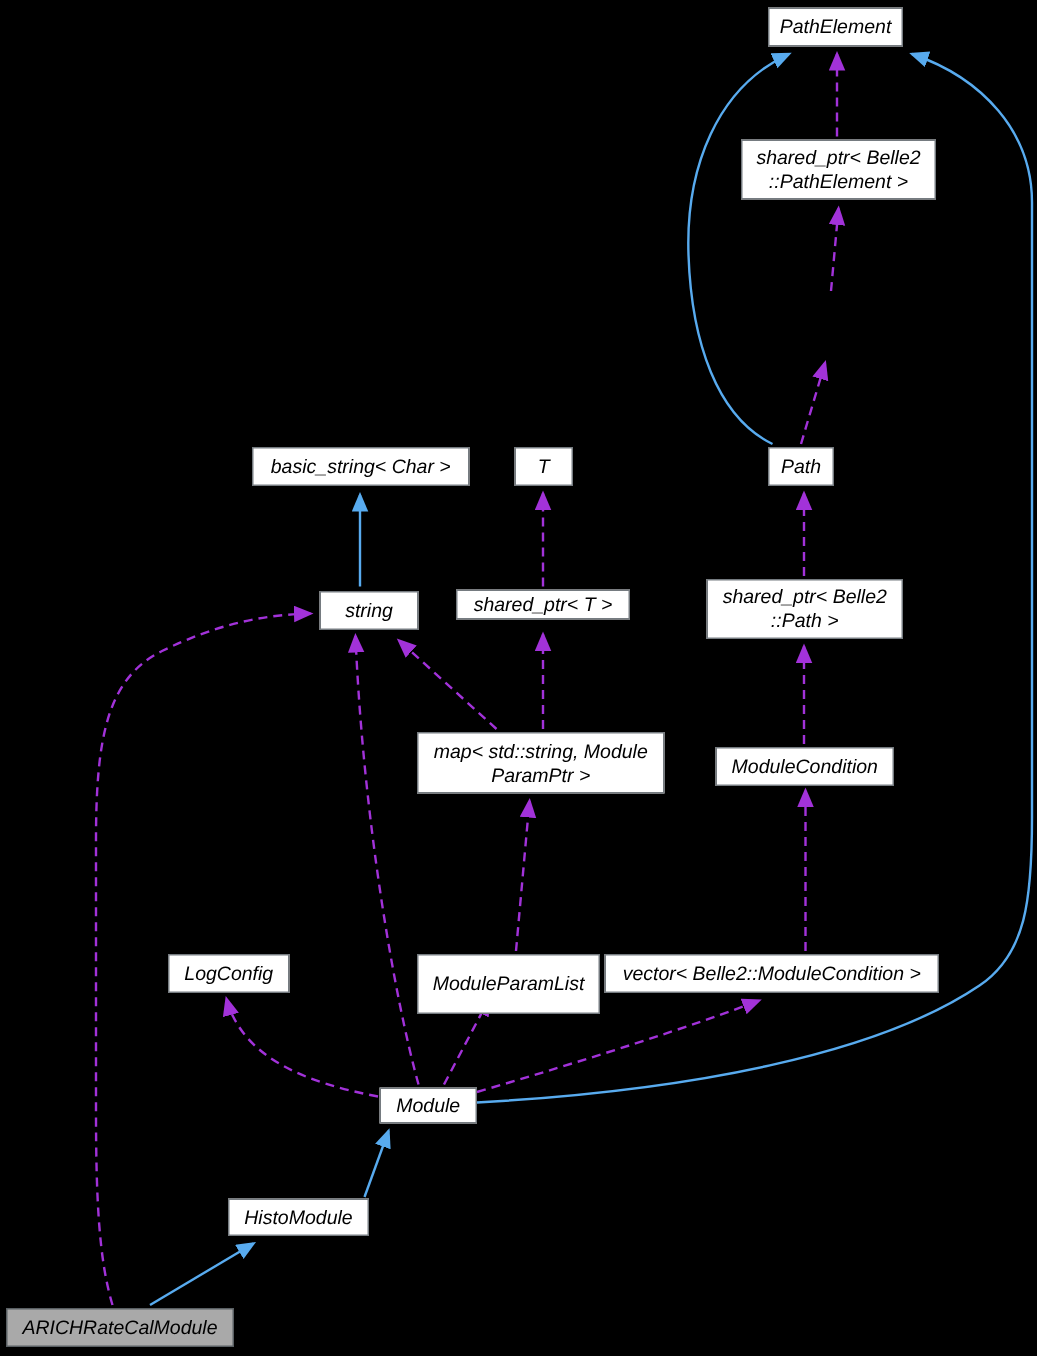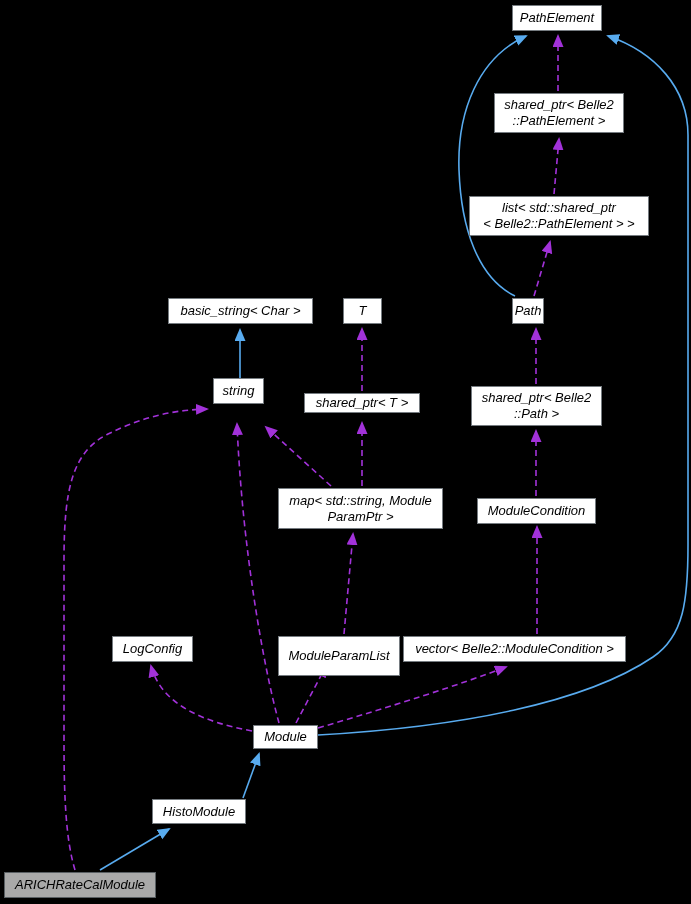--- a/index.html
+++ b/index.html
@@ -76,38 +76,34 @@
 
   <div class="node" style="left:512px;top:5px;width:90px;height:26px">
     <span>PathElement</span>
   </div>
 
   <div class="node" style="left:494px;top:93px;width:130px;height:40px">
     <span>shared_ptr&lt; Belle2</span>
     <span>::PathElement &gt;</span>
   </div>
 
-  <div class="node" style="left:469px;top:196px;width:180px;height:40px">
-    <span>list&lt; std::shared_ptr</span>
-    <span>&lt; Belle2::PathElement &gt; &gt;</span>
-  </div>
 
-  <div class="node" style="left:512px;top:298px;width:32px;height:26px">
+  <div class="node" style="left:512px;top:298px;width:44px;height:26px">
     <span>Path</span>
   </div>
 
   <div class="node" style="left:168px;top:298px;width:145px;height:26px">
     <span>basic_string&lt; Char &gt;</span>
   </div>
 
   <div class="node" style="left:343px;top:298px;width:39px;height:26px">
     <span>T</span>
   </div>
 
-  <div class="node" style="left:213px;top:378px;width:51px;height:26px">
+  <div class="node" style="left:213px;top:394px;width:66px;height:26px">
     <span>string</span>
   </div>
 
   <div class="node" style="left:304px;top:393px;width:116px;height:20px">
     <span>shared_ptr&lt; T &gt;</span>
   </div>
 
   <div class="node" style="left:471px;top:386px;width:131px;height:40px">
     <span>shared_ptr&lt; Belle2</span>
     <span>::Path &gt;</span>

